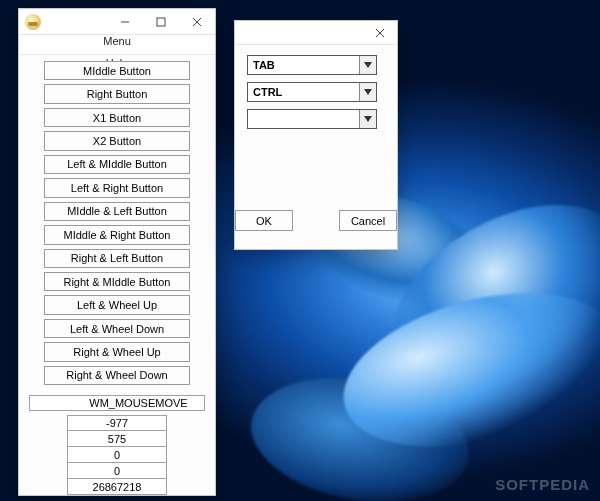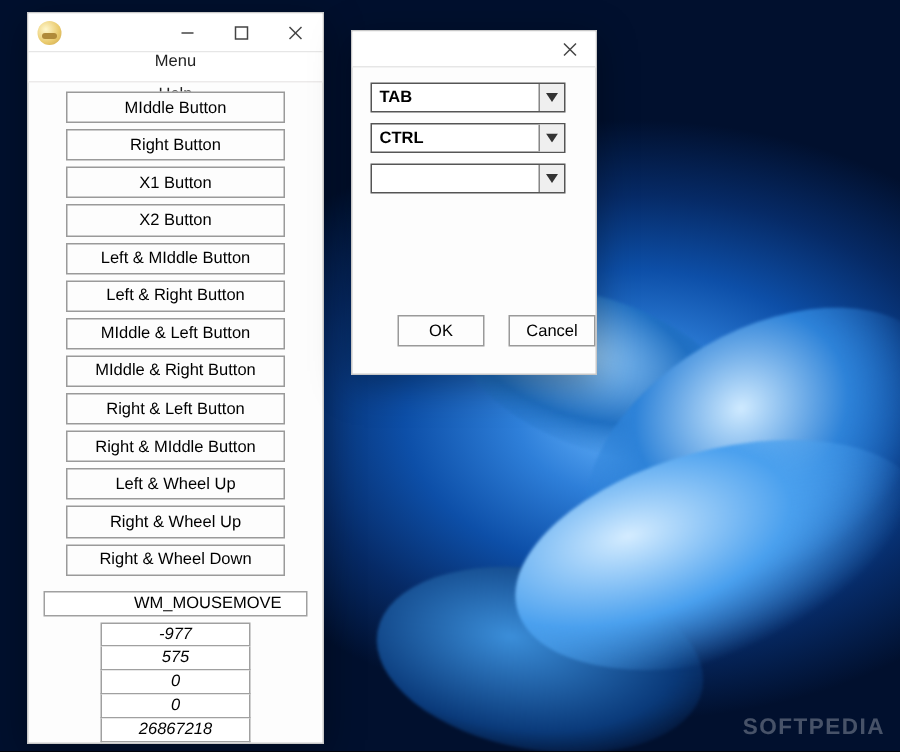--- a/index.html
+++ b/index.html
@@ -133,21 +133,20 @@
 }
 .data-cells .cell {
   height: 16px;
   border: 1px solid #a0a0a0;
   border-top: none;
   background: #fff;
   display: flex;
   align-items: center;
   justify-content: center;
   font-size: 11px;
-  font-style: italic;
 }
 .data-cells .cell:first-child { border-top: 1px solid #a0a0a0; }
 
 .dialog {
   left: 234px;
   top: 20px;
   width: 164px;
   height: 230px;
 }
 .dialog .titlebar { height: 24px; justify-content: flex-end; }
@@ -190,21 +189,21 @@
   border-left-color: #5a94d8;
 }
 .combo.open {
   border-color: #2b6fc0;
 }
 .dlg-buttons {
   position: absolute;
   left: 0; right: 0;
   bottom: 14px;
   display: flex;
-  justify-content: flex-end;
+  justify-content: space-between;
   gap: 16px;
   margin-top: 28px;
 }
 .dlg-buttons .btn { width: 58px; height: 21px; }
 </style>
 </head>
 <body>
 
 <div class="wallpaper">
   <div class="swirl s4"></div>
@@ -244,20 +243,21 @@
     <div class="btn">Right Button</div>
     <div class="btn">X1 Button</div>
     <div class="btn">X2 Button</div>
     <div class="btn">Left &amp; MIddle Button</div>
     <div class="btn">Left &amp; Right Button</div>
     <div class="btn">MIddle &amp; Left Button</div>
     <div class="btn">MIddle &amp; Right Button</div>
     <div class="btn">Right &amp; Left Button</div>
     <div class="btn">Right &amp; MIddle Button</div>
     <div class="btn">Left &amp; Wheel Up</div>
+    <div class="btn">Left &amp; Wheel Down</div>
     <div class="btn">Right &amp; Wheel Up</div>
     <div class="btn">Right &amp; Wheel Down</div>
 
     <div class="status-label">WM_MOUSEMOVE</div>
 
     <div class="data-cells">
       <div class="cell">-977</div>
       <div class="cell">575</div>
       <div class="cell">0</div>
       <div class="cell">0</div>

